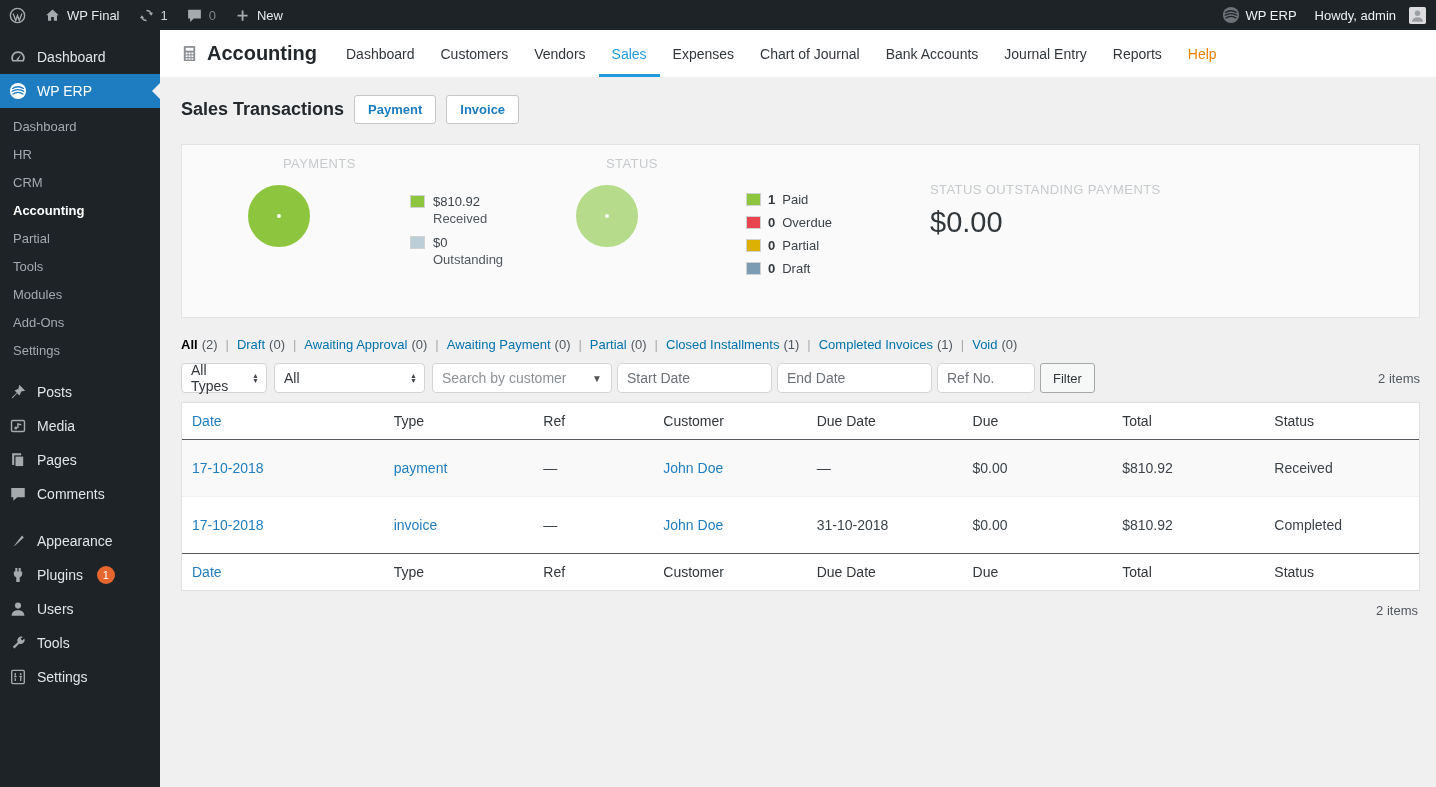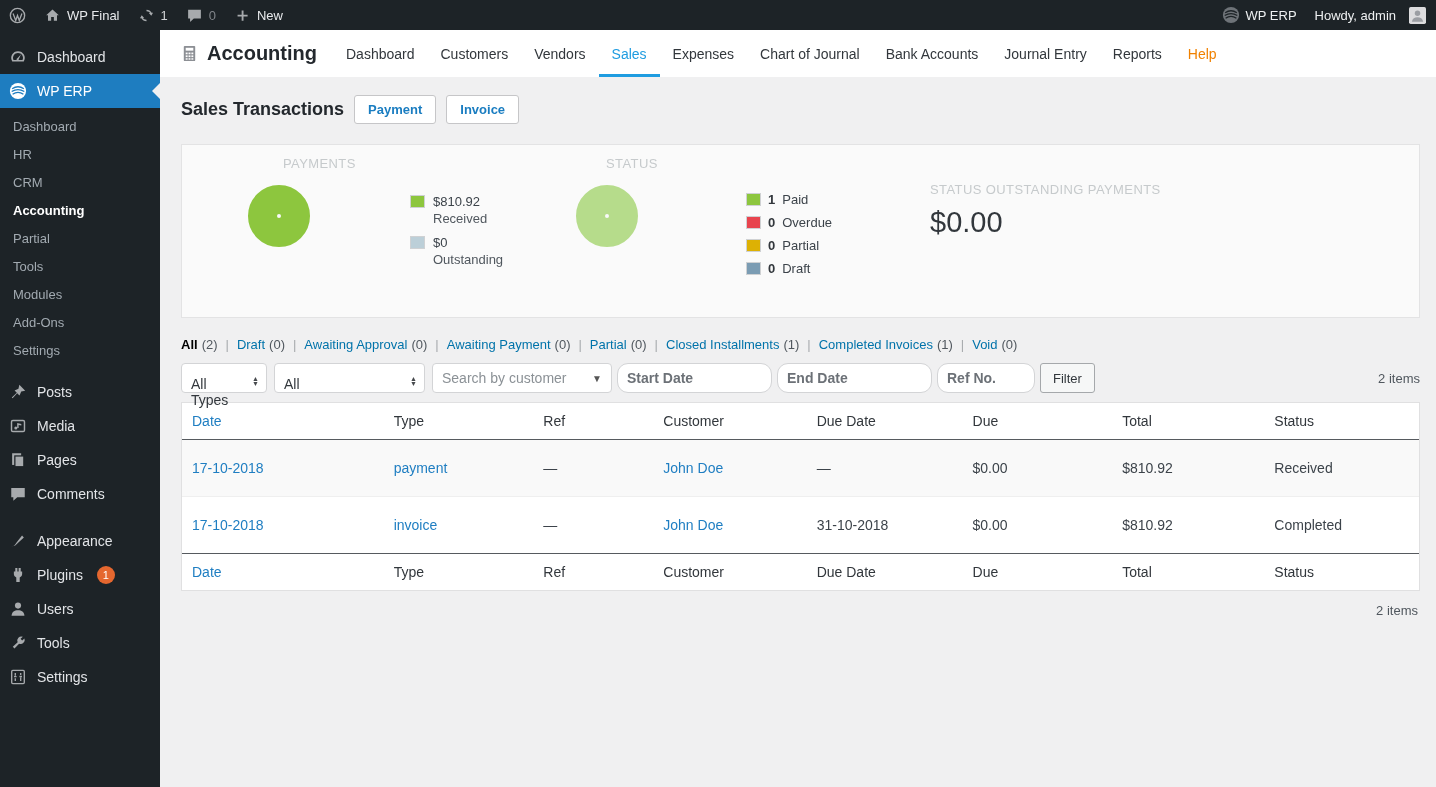--- a/index.html
+++ b/index.html
@@ -85,29 +85,29 @@
   
   .subsubsub { margin:19px 0 11px; font-size:13px; display:flex; align-items:center; flex-wrap:wrap; }
   .sss-link { color:#0073aa; cursor:pointer; }
   .sss-link.all { color:#000; font-weight:700; }
   .sss-count { color:#50575e; margin-left:4px; }
   .sss-sep { color:#a7aaad; margin:0 8px; }
 
   
   .controls { display:flex; align-items:center; margin-bottom:9px; }
   .ctl { height:30px; background:#fff; border:1px solid #d3d4d6; font-size:14px; color:#32373c; }
-  .sel { display:flex; justify-content:space-between; padding:12px 7px 0 9px;
+  .sel { display:flex; align-items:center; justify-content:space-between; padding:0 7px 0 9px;
     border-radius:4px; margin-right:7px; cursor:pointer; }
   .sel.w1 { width:86px; }
   .sel.w2 { width:151px; }
   .arrows { display:flex; flex-direction:column; font-size:7px; line-height:5px; color:#46494d; margin-left:8px; }
   .sel2 { width:180px; display:flex; align-items:center; justify-content:space-between;
     padding:0 9px; border-radius:4px; margin-right:5px; cursor:pointer; color:#8b9196; }
   .sel2 .caret { color:#555; font-size:10px; }
-  .txt { padding:0 9px; margin-right:5px; border-radius:11px; font-family:inherit;font-weight:bold; }
+  .txt { padding:0 9px; margin-right:5px; border-radius:5px; font-family:inherit; }
   .txt::placeholder { color:#6c7177; opacity:1; }
   .txt.date { width:155px; }
   .txt.ref { width:98px; }
   .btn-filter { height:30px; padding:0 12px; background:#f6f7f7; border:1px solid #a5a8ab;
     border-radius:3px; font-size:13px; color:#32373c; cursor:pointer; font-family:inherit; }
   .items-count { margin-left:auto; font-size:13px; color:#50575e; }
 
   
   .table-wrap { background:#fff; border:1px solid #e0e0e1; }
   table { width:100%; border-collapse:collapse; table-layout:fixed; font-size:14px; }

